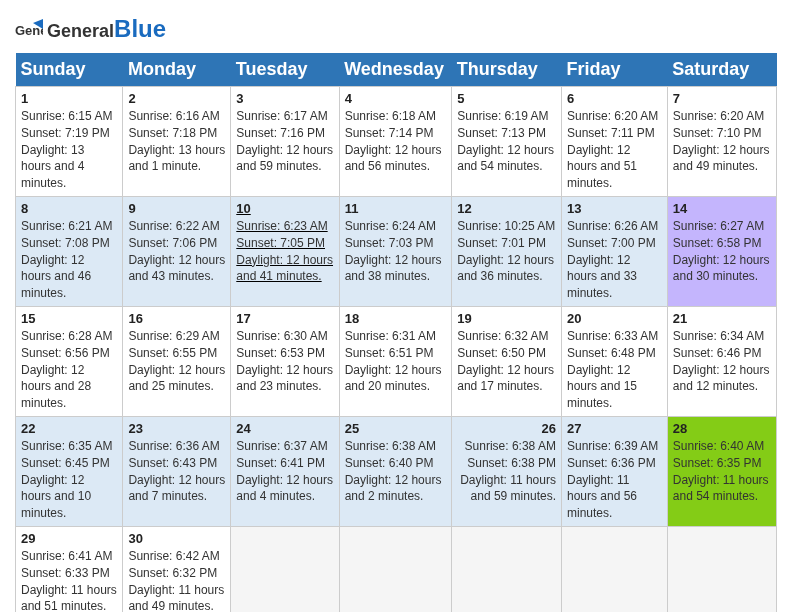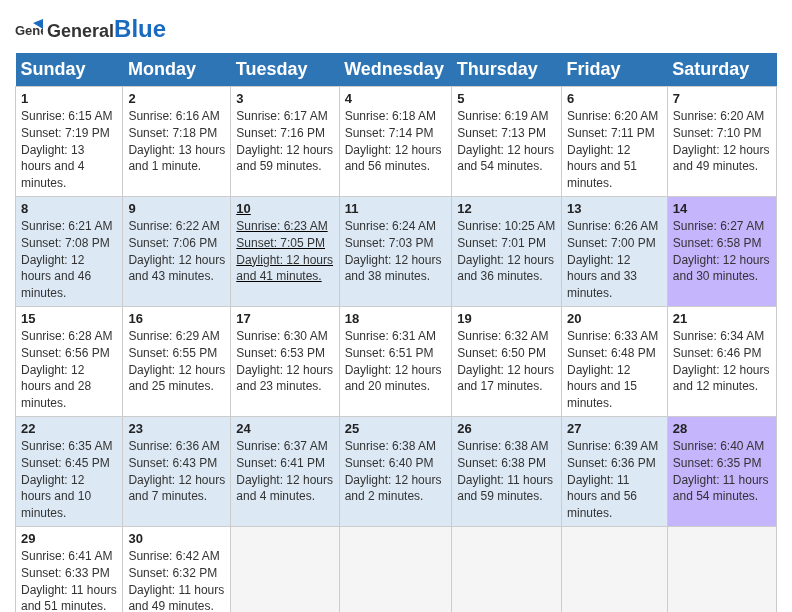--- a/index.html
+++ b/index.html
@@ -311,37 +311,37 @@
           </div>
         </td>
         <td style="background: rgb(220, 233, 245);">
           <span class="day-num">25</span>
           <div class="day-info">
             <div>Sunrise: 6:38 AM</div>
             <div>Sunset: 6:40 PM</div>
             <div>Daylight: 12 hours and 2 minutes.</div>
           </div>
         </td>
-        <td style="background: rgb(220, 233, 245);">
+        <td style="background: rgb(220, 233, 245); text-align: right;">
           <span class="day-num">26</span>
           <div class="day-info">
             <div>Sunrise: 6:38 AM</div>
             <div>Sunset: 6:38 PM</div>
             <div>Daylight: 11 hours and 59 minutes.</div>
           </div>
         </td>
         <td style="background: rgb(220, 233, 245);">
           <span class="day-num">27</span>
           <div class="day-info">
             <div>Sunrise: 6:39 AM</div>
             <div>Sunset: 6:36 PM</div>
             <div>Daylight: 11 hours and 56 minutes.</div>
           </div>
         </td>
-        <td style="background: #c4b5fd; margin-left: 28px;">
+        <td style="background: #84cc16; margin-left: 28px;">
           <span class="day-num">28</span>
           <div class="day-info">
             <div>Sunrise: 6:40 AM</div>
             <div>Sunset: 6:35 PM</div>
             <div>Daylight: 11 hours and 54 minutes.</div>
           </div>
         </td>
       </tr>
       <tr style="background: rgb(255, 255, 255);">
         <td>

